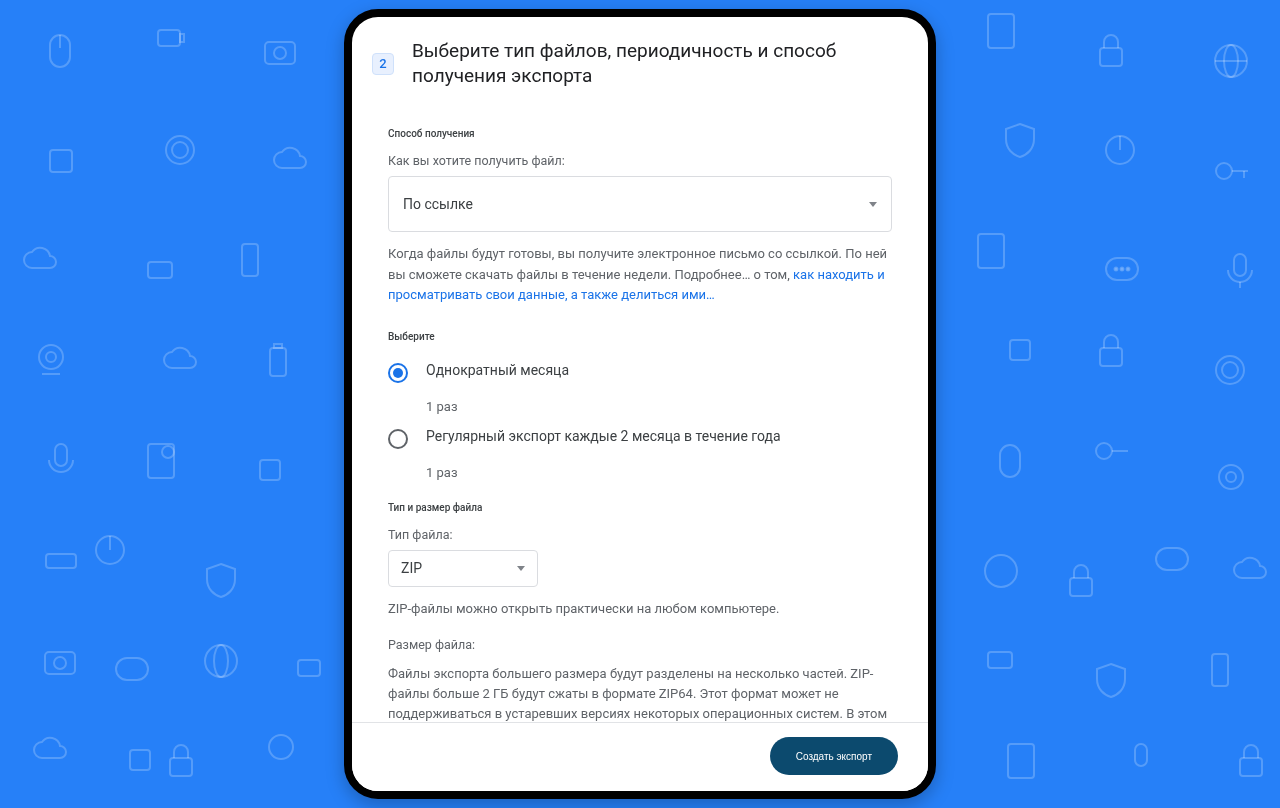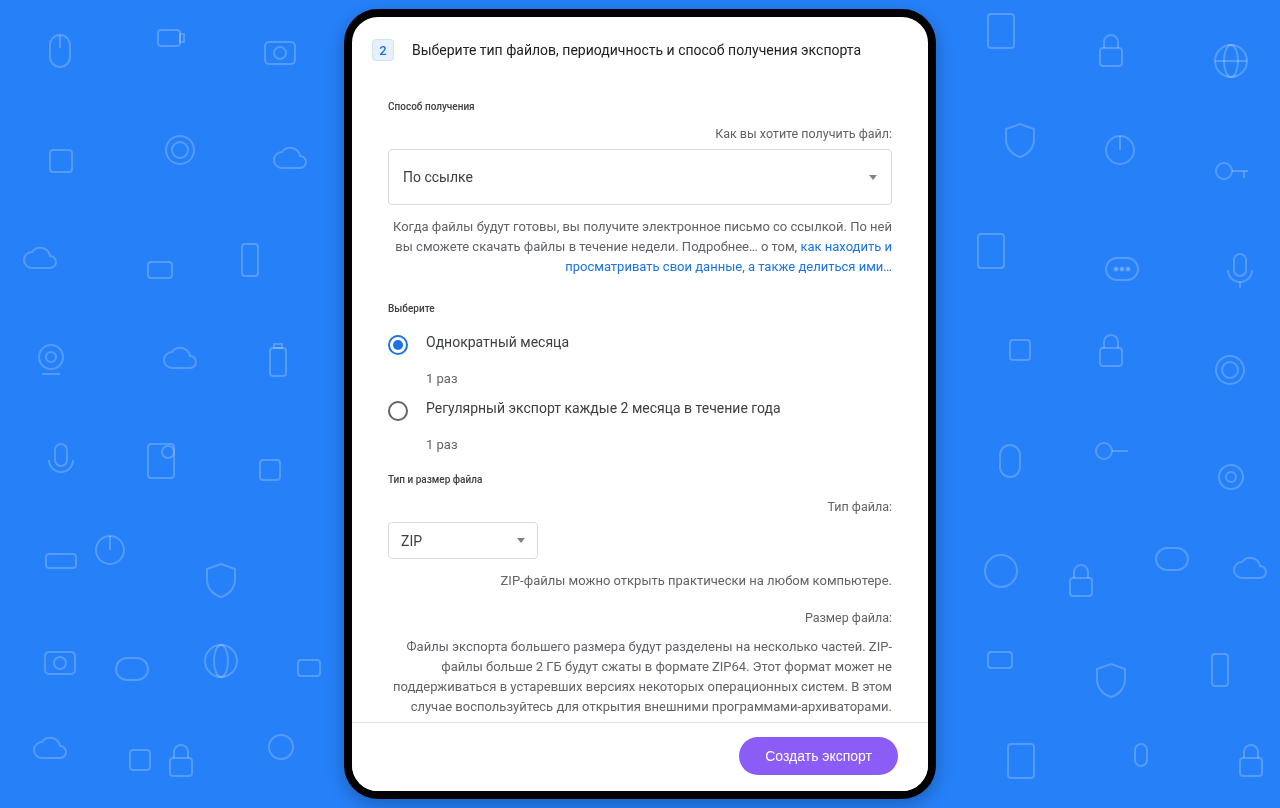--- a/index.html
+++ b/index.html
@@ -50,21 +50,21 @@
     background: #e8f0fe;
     border-radius: 4px;
     color: #1a73e8;
     font-size: 13px;
     font-weight: 500;
     display: flex;
     align-items: center;
     justify-content: center;
   }
   .step-title {
-    font-size: 14px;
+    font-size: 19px;
     color: #202124;
     line-height: 1.3;
     flex: 1;
   }
   .content {
     flex: 1;
     overflow-y: auto;
     padding: 8px 36px 0 36px;
   }
   .section-title {
@@ -145,31 +145,31 @@
     margin-bottom: 8px;
   }
   .footer {
     border-top: 1px solid #e1e3e6;
     padding: 14px 30px 16px 30px;
     display: flex;
     justify-content: flex-end;
     background: #fff;
   }
   .primary-btn {
-    background: #8b5cf6;
+    background: #0c4a6e;
     color: #fff;
     border: none;
     height: 38px;
     padding: 0 26px;
     border-radius: 19px;
-    font-size: 14px;
+    font-size: 10px;
     font-weight: 500;
     cursor: pointer;
   }
-  .block { margin-bottom: 10px; text-align: right; }
+  .block { margin-bottom: 10px; }
 </style>
 </head>
 <body>
 
 <div class="bg-icons">
   <svg style="top:30px;left:40px" width="42" height="42">
       <rect x="10" y="5" width="20" height="32" rx="10"></rect>
       <line x1="20" y1="5" x2="20" y2="18"></line>
     </svg>
   <svg style="top:20px;left:150px" width="40" height="40">

